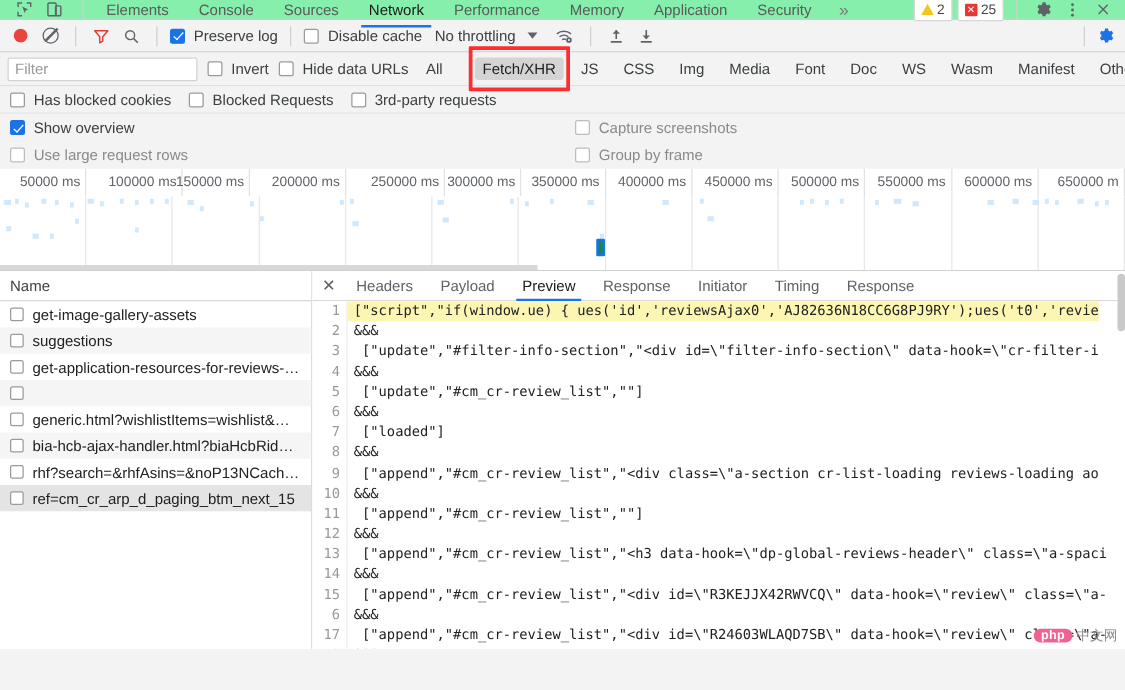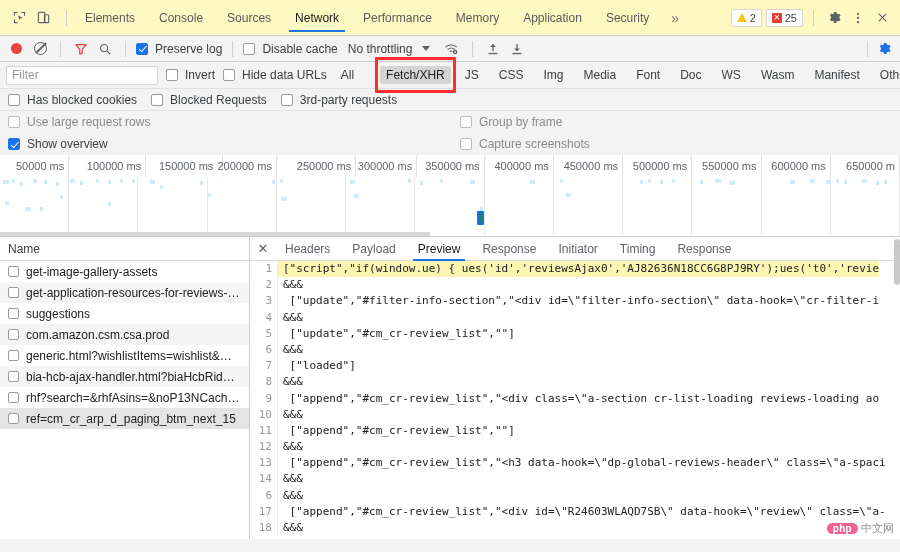--- a/index.html
+++ b/index.html
@@ -10,21 +10,21 @@
     background: #fff;
     font-family: "Liberation Sans", sans-serif;
     font-size: 12px;
     color: #333;
   }
   #app { position: relative; width: 900px; height: 552px; background: #f3f3f3; }
 
   
   .devtools-tabbar {
     display: flex; align-items: center;
-    height: 36px; background: #fef9c3;
+    height: 16px; background: #86efac;
     border-bottom: 1px solid #cdcdcd;
     padding: 0 4px;
   }
   .dock-icons { display: flex; align-items: center; gap: 6px; padding: 0 8px 0 6px; }
   .dock-icon { width: 18px; height: 18px; display: flex; align-items: center; justify-content: center; cursor: pointer; }
   .vsep { width: 1px; height: 16px; background: #d0d0d0; margin: 0 6px; }
   .tabs { display: flex; align-items: center; height: 28px; }
   .tab {
     position: relative; padding: 0 12px; height: 28px; line-height: 28px;
     font-size: 12px; color: #5a5a5a; cursor: pointer; white-space: nowrap;
@@ -371,50 +371,50 @@
       <span class="cbx"></span>
       <span>Blocked Requests</span>
     </label>
     <label class="chk-label">
       <span class="cbx"></span>
       <span>3rd-party requests</span>
     </label>
   </div>
 
   <div class="opt-row-split">
+    <label class="chk-label">
+      <span class="cbx checked"></span>
+      <span>Show overview</span>
+    </label>
+    <div class="opt-right">
+      <label class="chk-label muted">
+        <span class="cbx dim"></span>
+        <span>Capture screenshots</span>
+      </label>
+    </div>
+  </div>
+
+  <div class="opt-row-split">
     <label class="chk-label muted">
       <span class="cbx dim"></span>
       <span>Use large request rows</span>
     </label>
     <div class="opt-right">
       <label class="chk-label muted">
         <span class="cbx dim"></span>
         <span>Group by frame</span>
       </label>
     </div>
   </div>
 
-  <div class="opt-row-split">
-    <label class="chk-label">
-      <span class="cbx checked"></span>
-      <span>Show overview</span>
-    </label>
-    <div class="opt-right">
-      <label class="chk-label muted">
-        <span class="cbx dim"></span>
-        <span>Capture screenshots</span>
-      </label>
-    </div>
-  </div>
-
   <div class="overview">
     <div class="ruler" id="ruler">
         <div class="tick" style="left: 0px; width: 69.2308px;">50000 ms</div>
         <div class="tick" style="left: 77px; width: 69.2308px;">100000 ms</div>
-        <div class="tick" style="left: 154px; width: 69.2308px; text-align: center;">150000 ms</div>
+        <div class="tick" style="left: 131px; width: 69.2308px;">150000 ms</div>
         <div class="tick" style="left: 207.692px; width: 69.2308px;">200000 ms</div>
         <div class="tick" style="left: 287px; width: 69.2308px;">250000 ms</div>
         <div class="tick" style="left: 348px; width: 69.2308px;">300000 ms</div>
         <div class="tick" style="left: 415.385px; width: 69.2308px;">350000 ms</div>
         <div class="tick" style="left: 484.615px; width: 69.2308px;">400000 ms</div>
         <div class="tick" style="left: 553.846px; width: 69.2308px;">450000 ms</div>
         <div class="tick" style="left: 623.077px; width: 69.2308px;">500000 ms</div>
         <div class="tick" style="left: 692.308px; width: 69.2308px;">550000 ms</div>
         <div class="tick" style="left: 761.538px; width: 69.2308px;">600000 ms</div>
         <div class="tick" style="left: 830.769px; width: 69.2308px;">650000 m</div>
@@ -493,29 +493,28 @@
       <div class="req-head">
         <span>Name</span>
       </div>
       <div class="req-list" id="reqList">
           <div class="req-row">
             <span class="req-cbx"></span>
             <span class="req-name">get-image-gallery-assets</span>
           </div>
           <div class="req-row">
             <span class="req-cbx"></span>
+            <span class="req-name">suggestions</span>
+          </div>
+          <div class="req-row">
+            <span class="req-cbx"></span>
             <span class="req-name">get-application-resources-for-reviews-g…</span>
           </div>
           <div class="req-row">
             <span class="req-cbx"></span>
-            <span class="req-name">suggestions</span>
-          </div>
-          <div class="req-row">
-            <span class="req-cbx"></span>
-            <span class="req-name">com.amazon.csm.csa.prod</span>
           </div>
           <div class="req-row">
             <span class="req-cbx"></span>
             <span class="req-name">generic.html?wishlistItems=wishlist&amp;me…</span>
           </div>
           <div class="req-row">
             <span class="req-cbx"></span>
             <span class="req-name">bia-hcb-ajax-handler.html?biaHcbRid=…</span>
           </div>
           <div class="req-row">
@@ -551,20 +550,21 @@
           <div class="code-line"><div class="ln">5</div><div class="lc"> ["update","#cm_cr-review_list",""]</div></div>
           <div class="code-line"><div class="ln">6</div><div class="lc">&amp;&amp;&amp;</div></div>
           <div class="code-line"><div class="ln">7</div><div class="lc"> ["loaded"]</div></div>
           <div class="code-line"><div class="ln">8</div><div class="lc">&amp;&amp;&amp;</div></div>
           <div class="code-line"><div class="ln">9</div><div class="lc"> ["append","#cm_cr-review_list","&lt;div class=\"a-section cr-list-loading reviews-loading ao</div></div>
           <div class="code-line"><div class="ln">10</div><div class="lc">&amp;&amp;&amp;</div></div>
           <div class="code-line"><div class="ln">11</div><div class="lc"> ["append","#cm_cr-review_list",""]</div></div>
           <div class="code-line"><div class="ln">12</div><div class="lc">&amp;&amp;&amp;</div></div>
           <div class="code-line"><div class="ln">13</div><div class="lc"> ["append","#cm_cr-review_list","&lt;h3 data-hook=\"dp-global-reviews-header\" class=\"a-spaci</div></div>
           <div class="code-line"><div class="ln">14</div><div class="lc">&amp;&amp;&amp;</div></div>
+          <div class="code-line"><div class="ln">15</div><div class="lc"> ["append","#cm_cr-review_list","&lt;div id=\"R3KEJJX42RWVCQ\" data-hook=\"review\" class=\"a-</div></div>
           <div class="code-line"><div class="ln">6</div><div class="lc">&amp;&amp;&amp;</div></div>
           <div class="code-line"><div class="ln">17</div><div class="lc"> ["append","#cm_cr-review_list","&lt;div id=\"R24603WLAQD7SB\" data-hook=\"review\" class=\"a-</div></div>
           <div class="code-line"><div class="ln">18</div><div class="lc">&amp;&amp;&amp;</div></div>
         </div>
       <div class="code-scrollbar-v">
           <i></i>
         </div>
 
       <div class="watermark">
         <span class="wm-pill">php</span>

